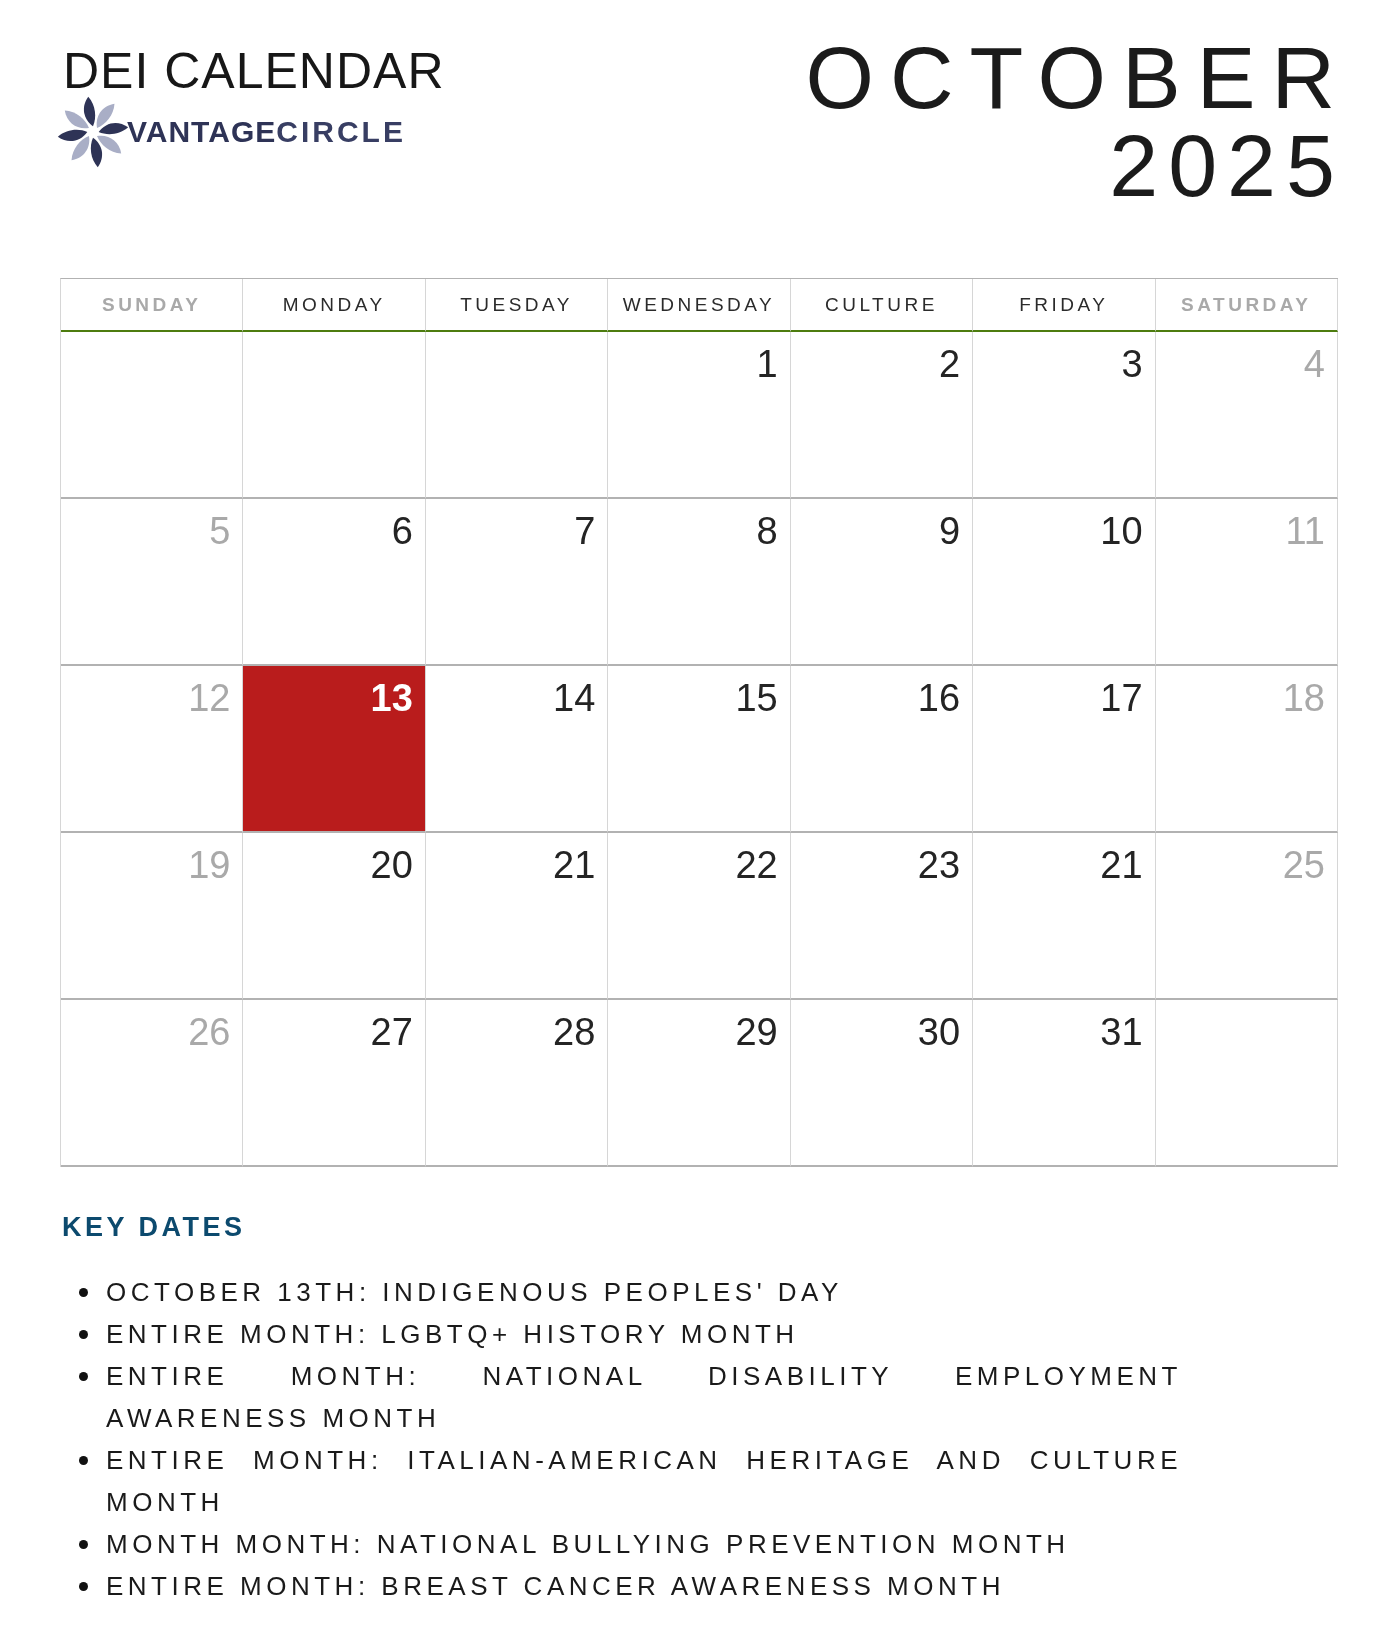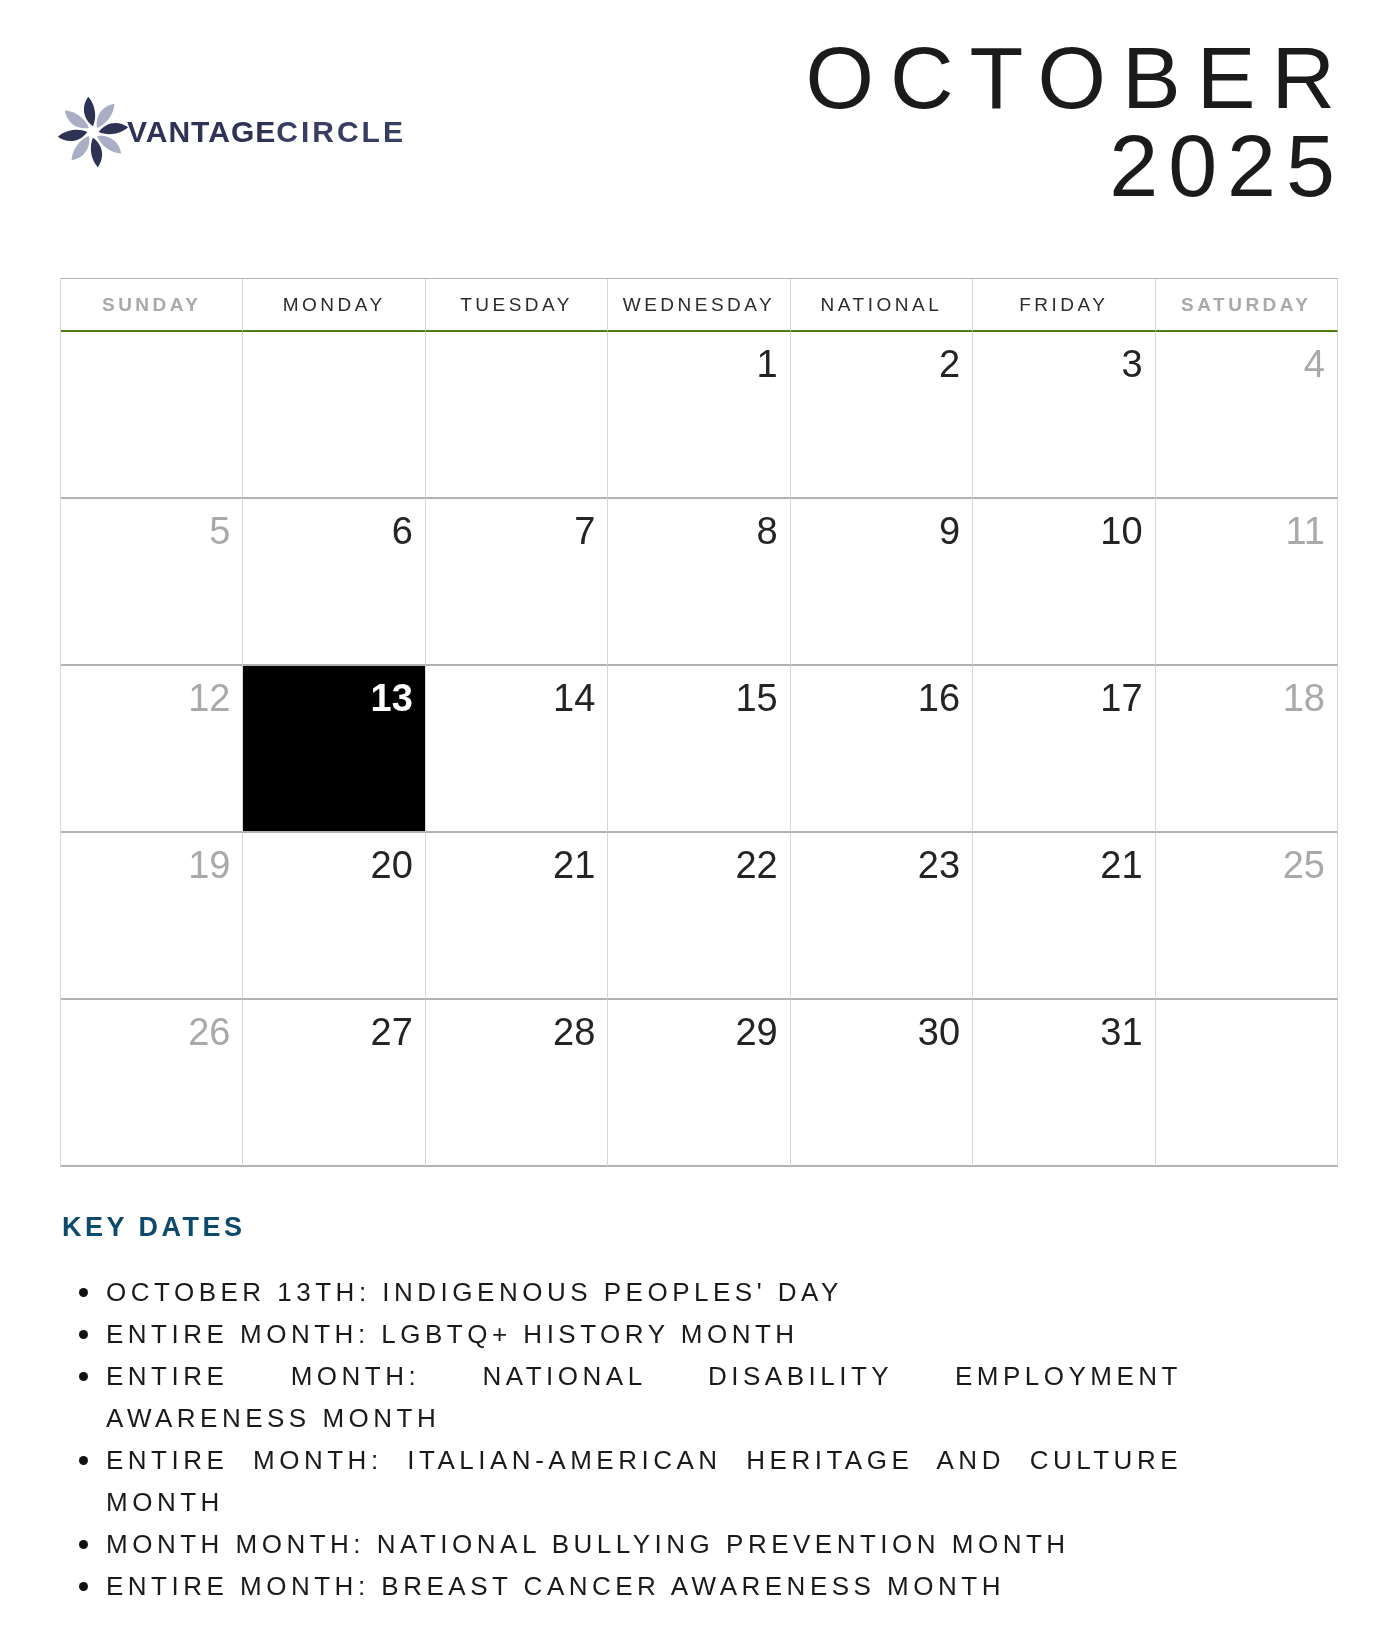--- a/index.html
+++ b/index.html
@@ -99,21 +99,21 @@
   }
   .num {
     display: block;
     text-align: right;
     padding: 13px 12px 0 0;
     font-size: 38px;
     line-height: 1;
     color: #242424;
   }
   .cell.we .num { color: #a9a9a9; }
-  .cell.hl { background: #000000; }
+  .cell.hl { background: #b91c1c; }
   .cell.hl .num { color: #ffffff; font-weight: bold; }
 
   
   .key-dates {
     position: absolute;
     left: 62px;
     top: 1212px;
     width: 1200px;
   }
   .kd-title {
@@ -147,20 +147,21 @@
     height: 9px;
     border-radius: 50%;
     background: #111111;
   }
 </style>
 </head>
 <body>
 
 <div class="page">
 
+  <div class="dei-title">DEI CALENDAR</div>
 
   <div class="brand">
     <svg class="brand-icon" viewBox="-40 -40 80 80" xmlns="http://www.w3.org/2000/svg">
       <g>
         <path d="M0,-6 C-10,-13 -13,-26 -5,-37 C3,-28 4,-15 0,-6 Z" fill="#2e3356" transform="rotate(0)"></path>
         <path d="M0,-6 C-10,-13 -13,-26 -5,-37 C3,-28 4,-15 0,-6 Z" fill="#a9aec6" transform="rotate(45)"></path>
         <path d="M0,-6 C-10,-13 -13,-26 -5,-37 C3,-28 4,-15 0,-6 Z" fill="#2e3356" transform="rotate(90)"></path>
         <path d="M0,-6 C-10,-13 -13,-26 -5,-37 C3,-28 4,-15 0,-6 Z" fill="#a9aec6" transform="rotate(135)"></path>
         <path d="M0,-6 C-10,-13 -13,-26 -5,-37 C3,-28 4,-15 0,-6 Z" fill="#2e3356" transform="rotate(180)"></path>
         <path d="M0,-6 C-10,-13 -13,-26 -5,-37 C3,-28 4,-15 0,-6 Z" fill="#a9aec6" transform="rotate(225)"></path>
@@ -177,21 +178,21 @@
     <div class="month-name">OCTOBER</div>
     <div class="month-year">2025</div>
   </div>
 
   <div class="calendar">
     <div class="cal-head">
       <div class="hcell we">SUNDAY</div>
       <div class="hcell">MONDAY</div>
       <div class="hcell">TUESDAY</div>
       <div class="hcell">WEDNESDAY</div>
-      <div class="hcell">NATIONAL</div>
+      <div class="hcell">CULTURE</div>
       <div class="hcell">FRIDAY</div>
       <div class="hcell we">SATURDAY</div>
     </div>
 
     <div class="cal-body">
 
       <div class="cell we">
           <span class="num"></span>
         </div>
       <div class="cell">

